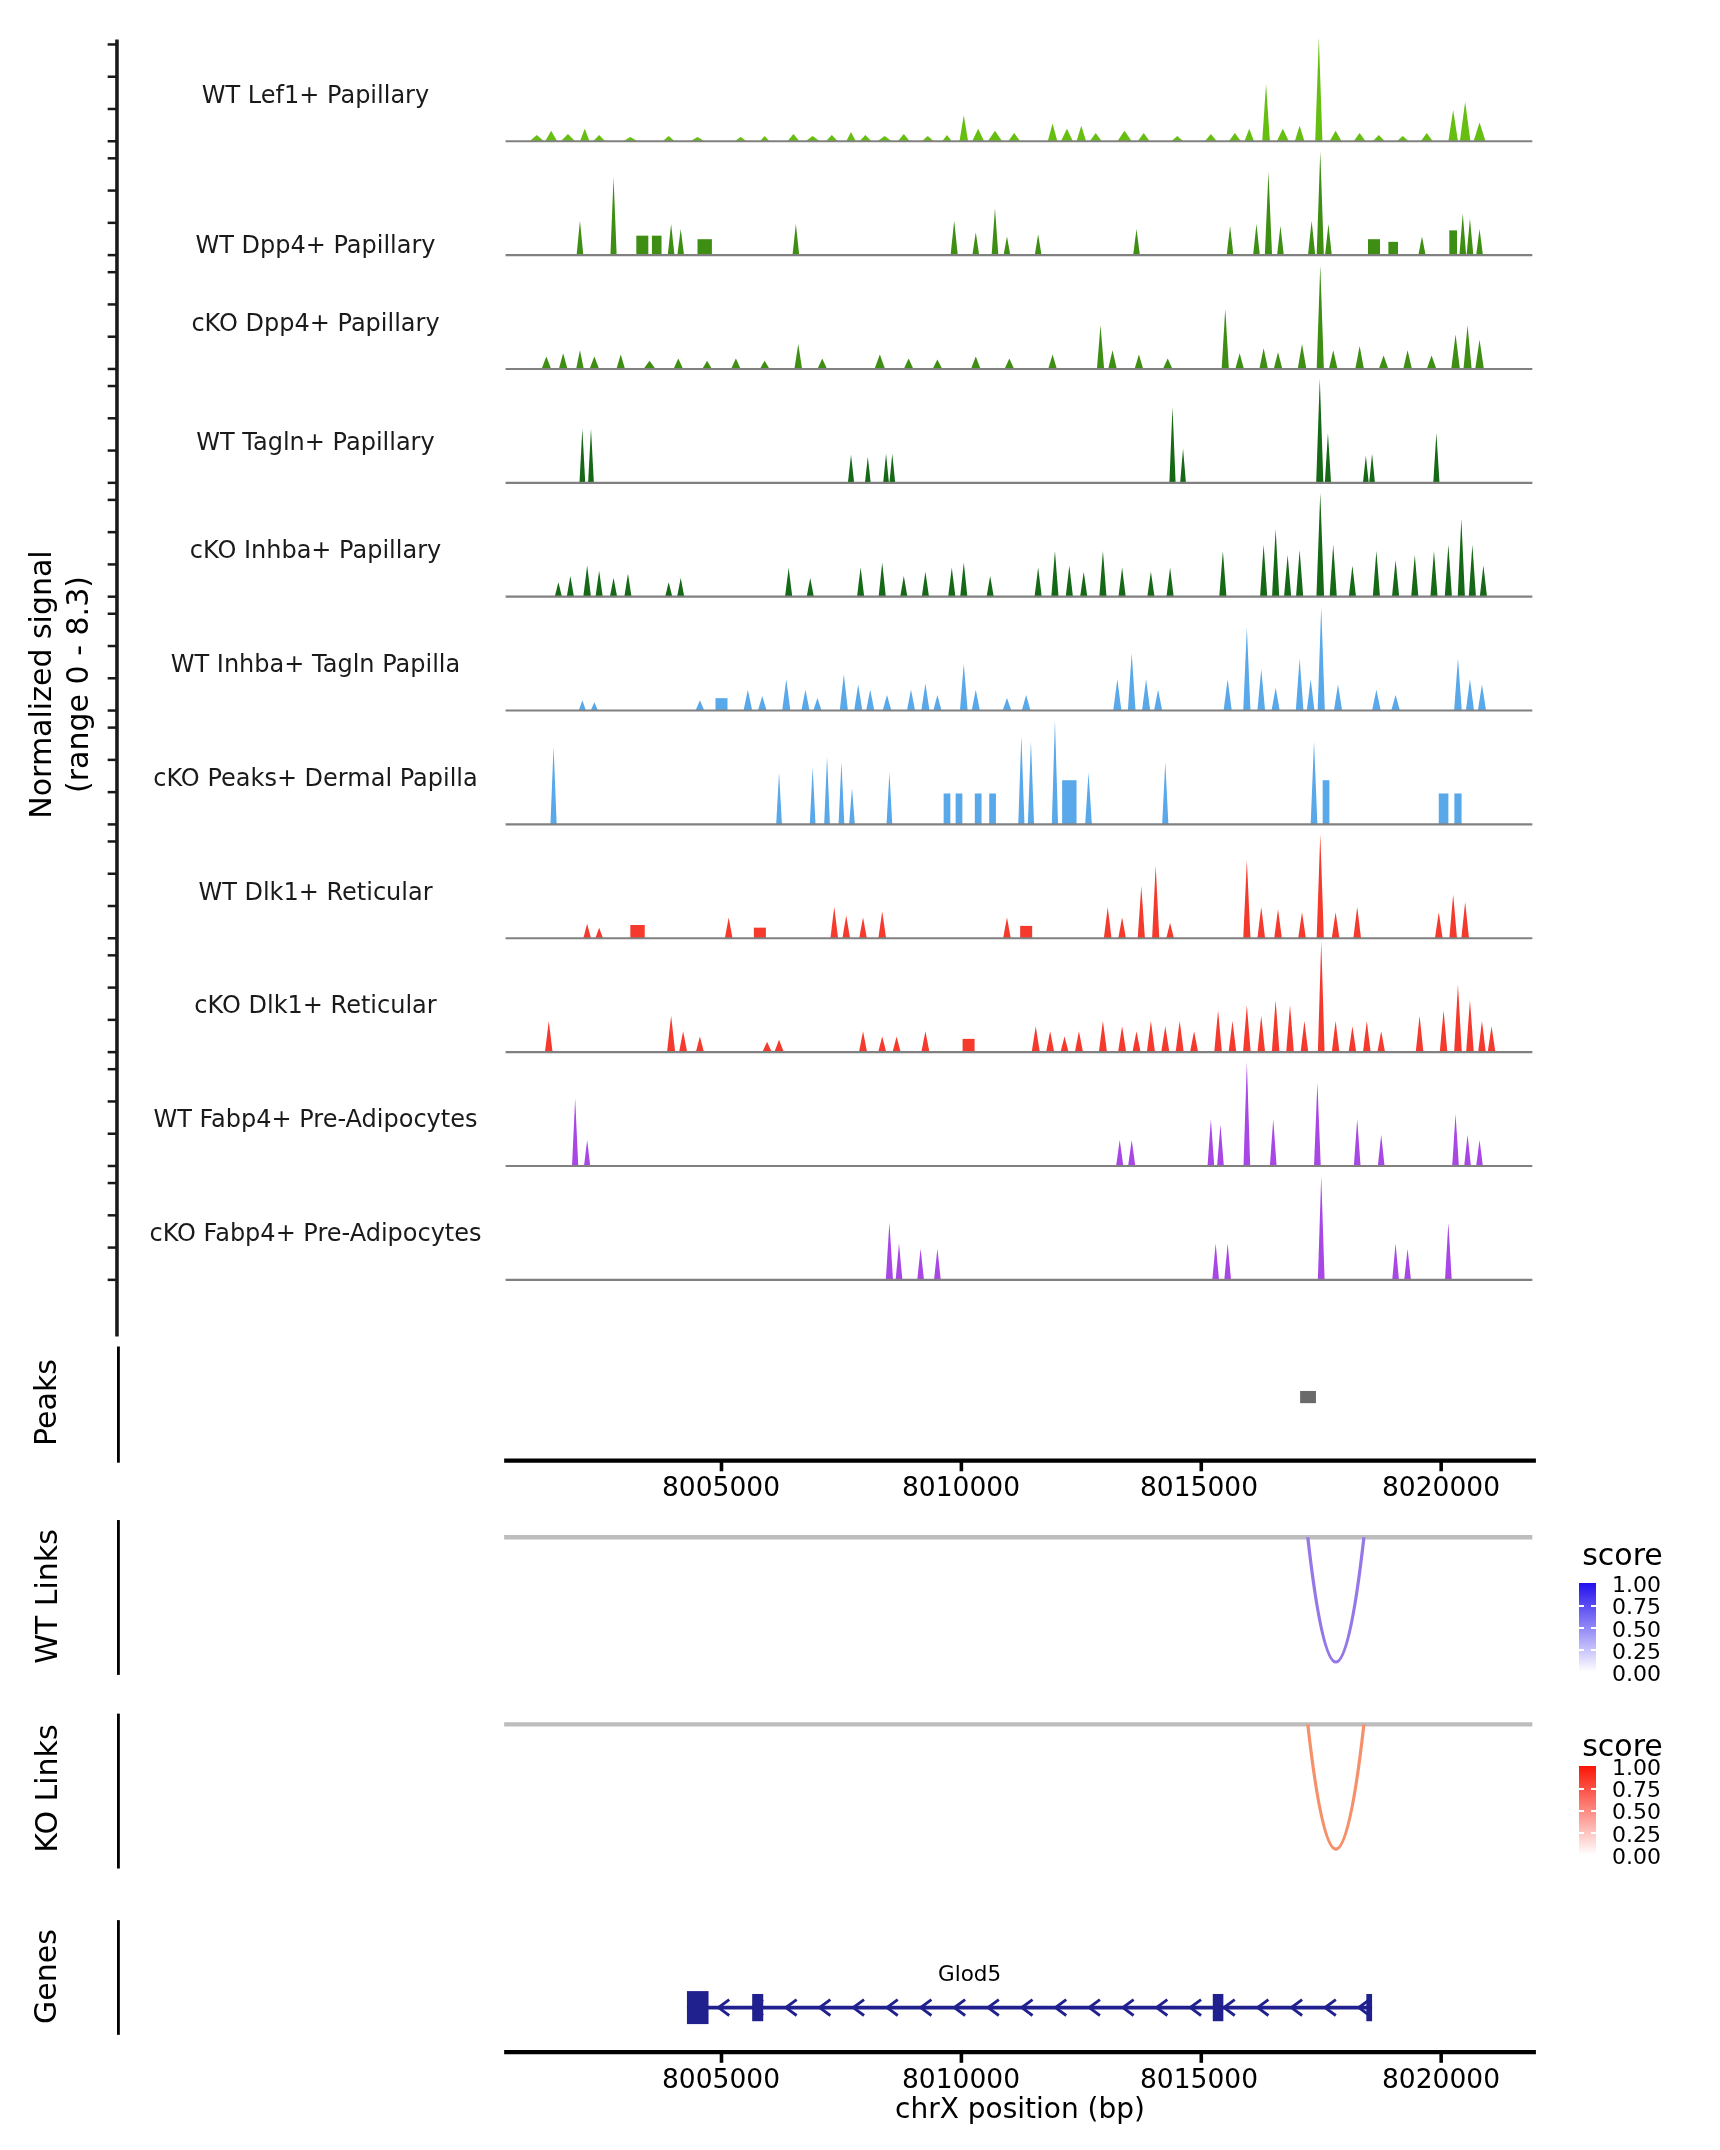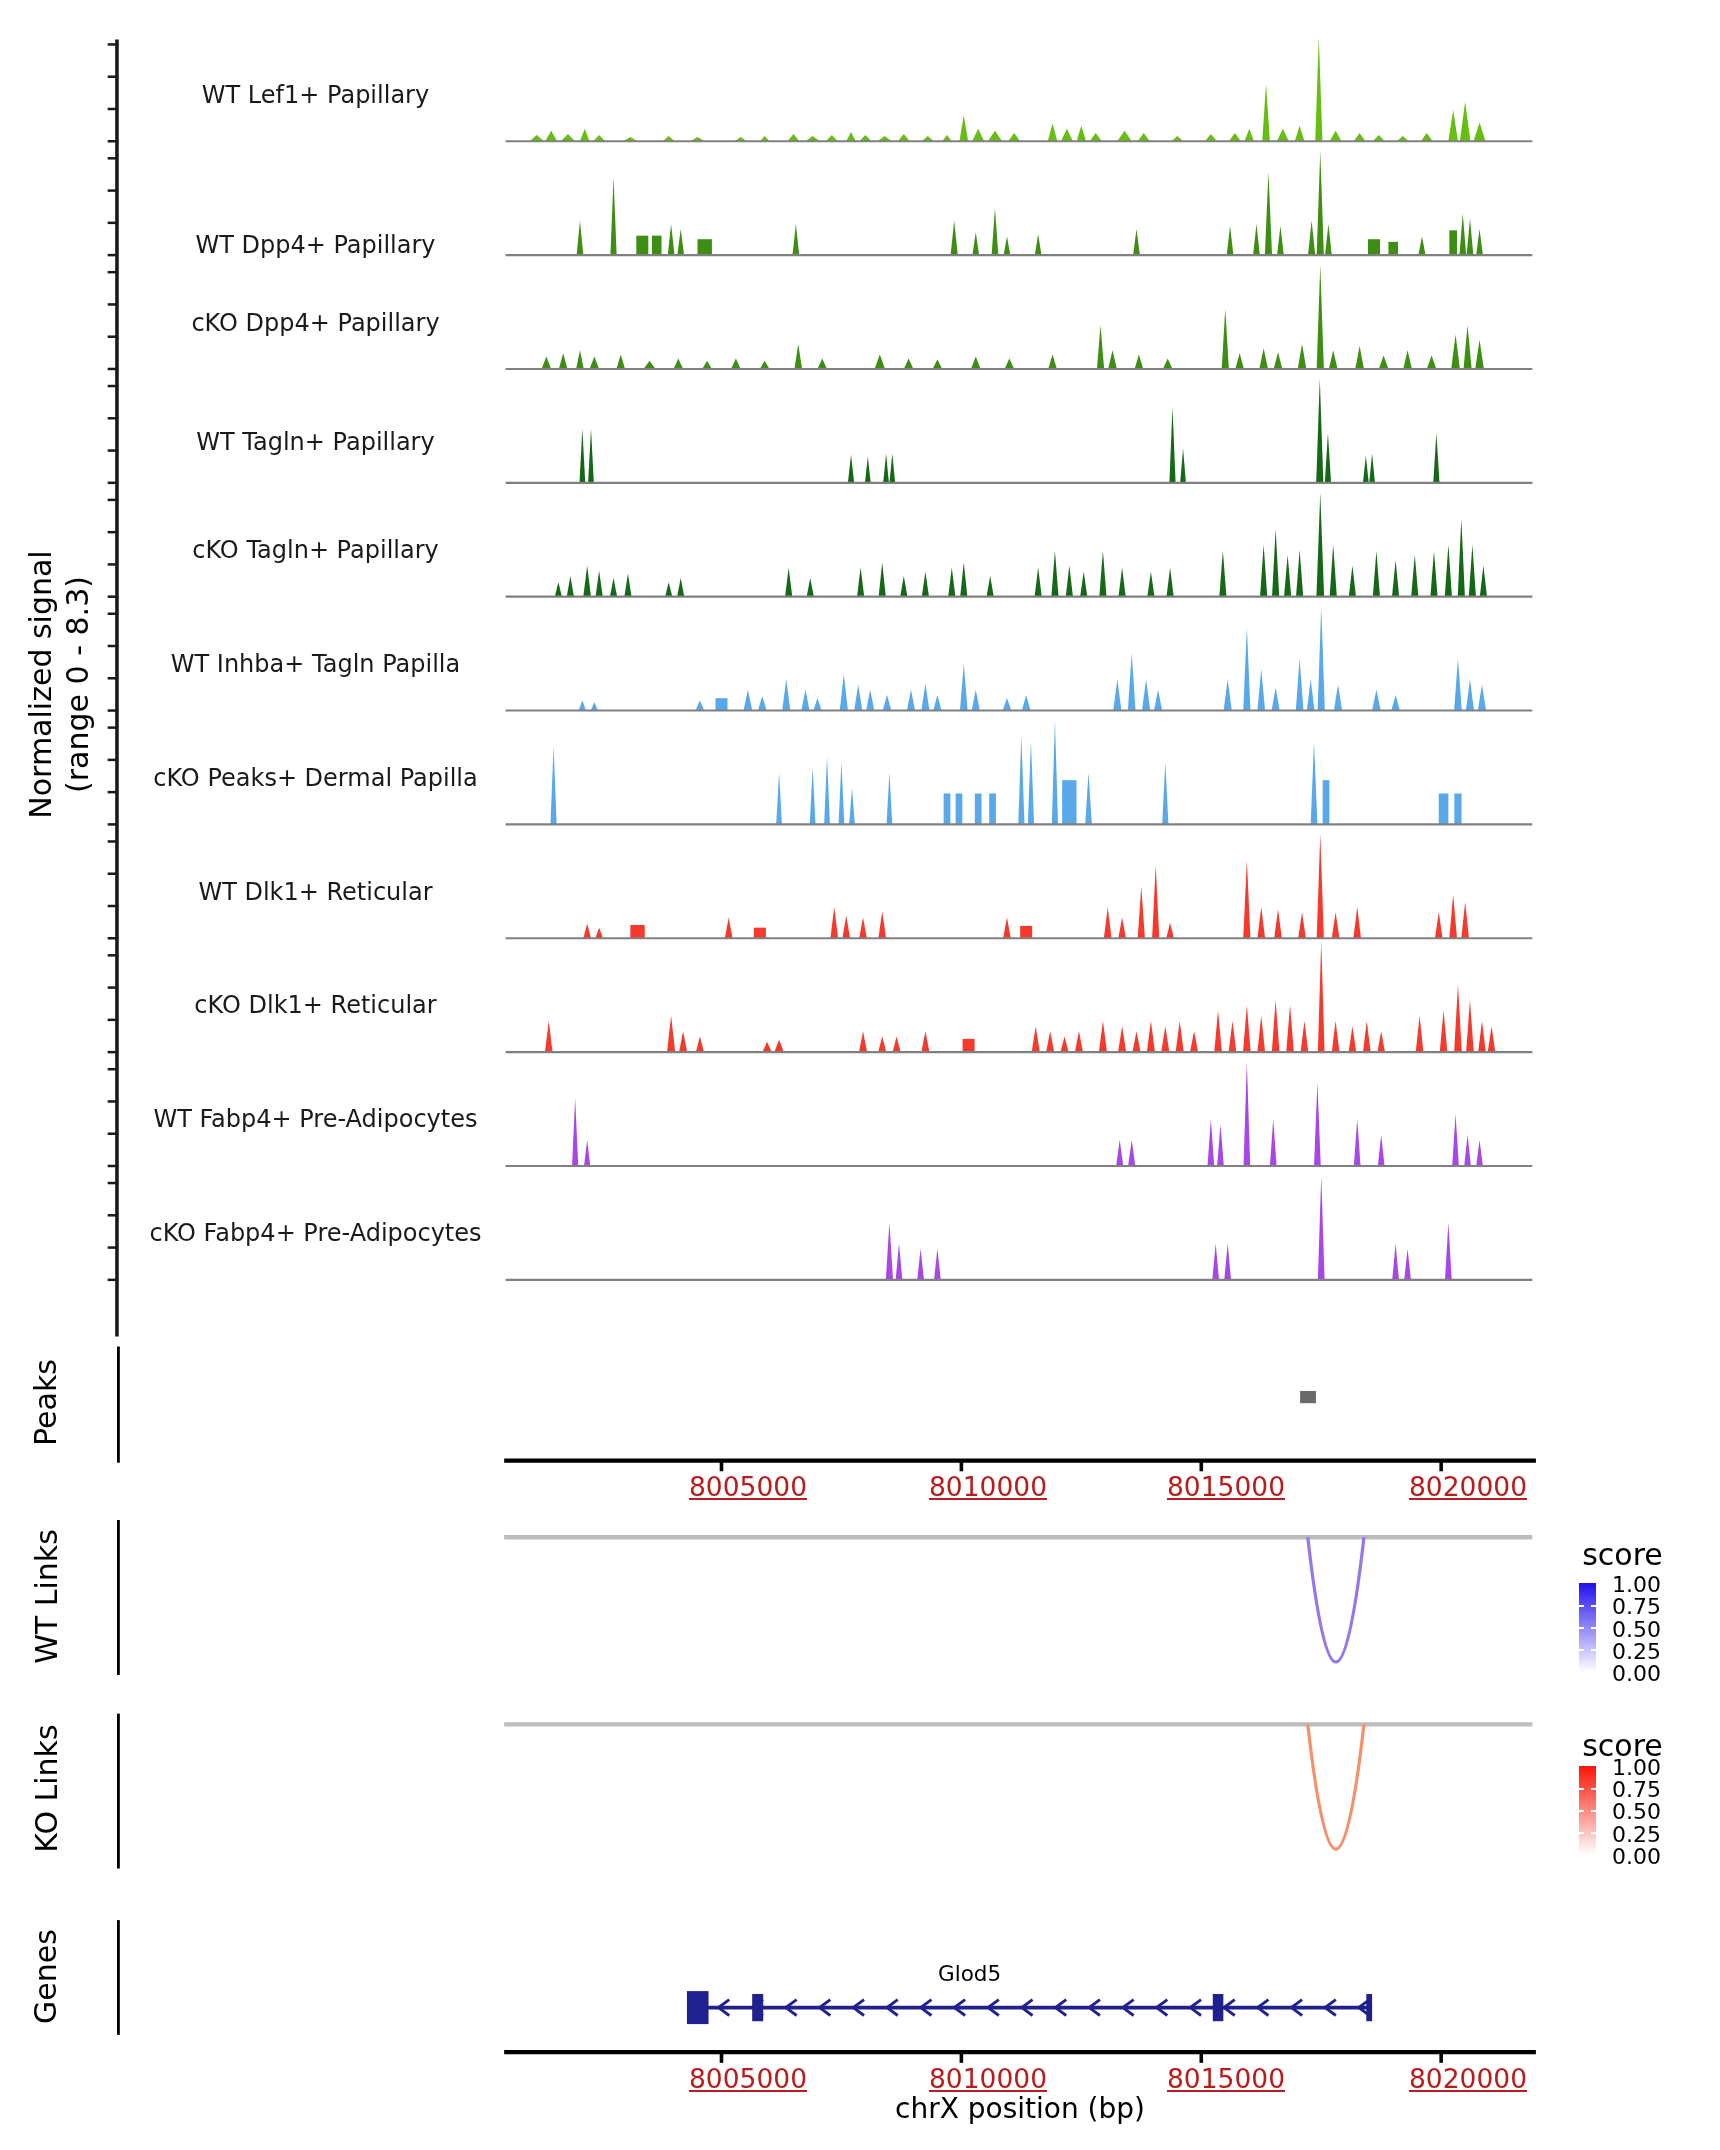--- a/index.html
+++ b/index.html
@@ -3,21 +3,21 @@
 <meta charset="utf-8">
 <style>
   html,body{margin:0;padding:0;background:#ffffff;}
   #fig{position:relative;width:1721px;height:2151px;background:#ffffff;
        font-family:"DejaVu Sans","Liberation Sans",sans-serif;overflow:hidden;}
   #plot-svg{position:absolute;left:0;top:0;}
   .abs{position:absolute;}
   .rot{transform:rotate(-90deg);transform-origin:center;}
   .track-label{left:129px;width:373px;text-align:center;font-size:24px;color:#1a1a1a;white-space:nowrap;}
   .panel-label{text-align:center;font-size:30px;color:#000;}
-  .tick-label{width:172px;text-align:right;font-size:26.5px;color:#b91c1c;text-decoration:underline;}
+  .tick-label{width:172px;text-align:center;font-size:26.5px;color:#000000;}
   .legend-title{width:143px;text-align:center;font-size:30px;color:#000;}
   .legend-num{font-size:22px;color:#000;}
   .legend-bar{width:17px;height:89px;}
   .legend-dash{position:absolute;width:5px;height:2.2px;background:#ffffff;}
   .ylab{font-size:30px;color:#000;text-align:center;line-height:37px;white-space:nowrap;}
   .gene-name{width:158px;text-align:left;font-size:21.5px;color:#000;}
   .xtitle{width:502px;text-align:center;font-size:28px;color:#000;}
 </style>
 </head>
 <body>
@@ -439,21 +439,21 @@
 
   <div class="abs rot ylab" style="left:-118px;top:645px;width:358px;height:79px;">
     <div>Normalized signal</div>
     <div>(range 0 - 8.3)</div>
   </div>
 
   <div class="abs track-label" style="top:81px;text-align:center;">WT Lef1+ Papillary</div>
   <div class="abs track-label" style="top:195px;margin-top:36px;">WT Dpp4+ Papillary</div>
   <div class="abs track-label" style="top:309px;">cKO Dpp4+ Papillary</div>
   <div class="abs track-label" style="top:428px;">WT Tagln+ Papillary</div>
-  <div class="abs track-label" style="top:536px;">cKO Tagln+ Papillary</div>
+  <div class="abs track-label" style="top:536px;">cKO Inhba+ Papillary</div>
   <div class="abs track-label" style="top:650px;">WT Inhba+ Tagln Papilla</div>
   <div class="abs track-label" style="top:764px;">cKO Peaks+ Dermal Papilla</div>
   <div class="abs track-label" style="top:878px;">WT Dlk1+ Reticular</div>
   <div class="abs track-label" style="top:991px;">cKO Dlk1+ Reticular</div>
   <div class="abs track-label" style="top:1105px;">WT Fabp4+ Pre-Adipocytes</div>
   <div class="abs track-label" style="top:1219px;">cKO Fabp4+ Pre-Adipocytes</div>
 
   <div class="abs rot panel-label" style="left:-26px;top:1385px;width:143px;">Peaks</div>
   <div class="abs rot panel-label" style="left:-47px;top:1579px;width:186px;">WT Links</div>
   <div class="abs rot panel-label" style="left:-47px;top:1771px;width:186px;">KO Links</div>

